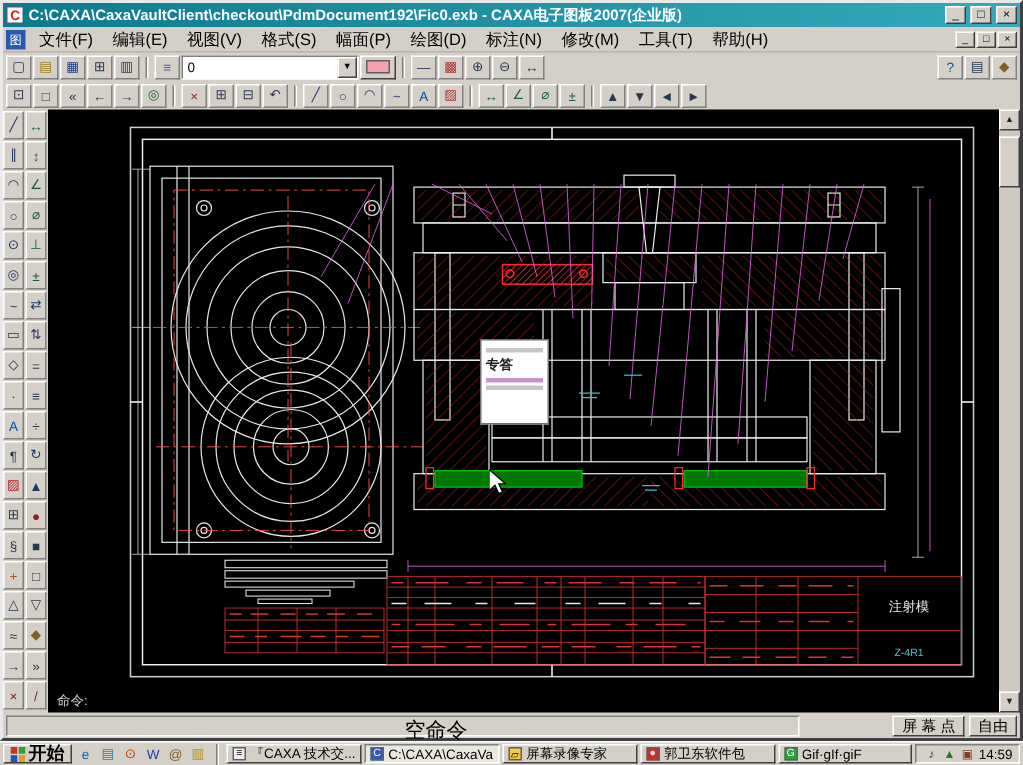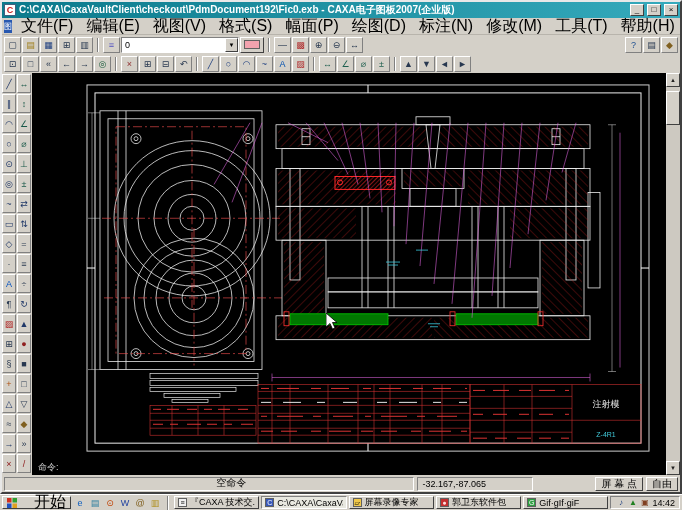--- a/index.html
+++ b/index.html
@@ -10,21 +10,21 @@
   .window{position:absolute;left:0;top:0;width:682px;height:494px;background:#d4d0c8;
           border:2px solid;border-color:#e8e8e8 #404040 #404040 #e8e8e8;display:flex;flex-direction:column;}
   
   .titlebar{height:16px;background:linear-gradient(90deg,#0c7a8c,#35aabc);display:flex;align-items:center;padding:0 2px;gap:3px;flex:0 0 auto;}
   .app-icon{width:12px;height:12px;background:#ffffff;color:#cc2020;font-size:9px;font-weight:bold;display:flex;align-items:center;justify-content:center;border:1px solid #406080;}
   .title-text{color:#ffffff;font-size:10px;font-weight:bold;white-space:nowrap;overflow:hidden;flex:1;}
   .win-btn{width:14px;height:12px;font-size:8px;line-height:10px;text-align:center;color:#000;}
   
   .menubar{height:17px;display:flex;align-items:center;padding:0 2px;gap:1px;flex:0 0 auto;border-bottom:1px solid #b8b4ac;}
   .child-icon{width:13px;height:13px;background:#2858b0;color:#fff;font-size:8px;display:flex;align-items:center;justify-content:center;margin-right:2px;}
-  .menu-item{padding:1px 6px;font-size:16px;color:#000;white-space:nowrap;}
+  .menu-item{padding:1px 6px;font-size:11px;color:#000;white-space:nowrap;}
   .menu-spacer{flex:1;}
   .child-btn{width:13px;height:11px;font-size:7px;line-height:9px;text-align:center;}
   
   .toolbar{height:19px;display:flex;align-items:center;padding:0 2px;gap:1px;flex:0 0 auto;}
   .tb-group{display:flex;align-items:center;gap:1px;}
   .tb-icon{width:17px;height:16px;display:inline-flex;align-items:center;justify-content:center;font-size:9px;color:#283850;
            border:1px solid;border-color:#ffffff #808080 #808080 #ffffff;background:#d4d0c8;}
   .sep{width:2px;height:14px;border-left:1px solid #808080;border-right:1px solid #ffffff;margin:0 3px;}
   .combo{height:16px;background:#ffffff;border:1px solid;border-color:#808080 #ffffff #ffffff #808080;display:flex;align-items:center;font-size:9px;}
   .combo-text{flex:1;padding:0 3px;color:#000;white-space:nowrap;overflow:hidden;}
@@ -47,28 +47,28 @@
   .scroll-track{flex:1;position:relative;}
   .scroll-thumb{position:absolute;left:0;top:4px;width:14px;height:34px;}
   
   .tooltip{position:absolute;left:288px;top:153px;width:46px;height:57px;background:#ffffff;border:1px solid #707070;padding:3px 3px;font-size:9px;color:#202020;}
   .tip-bar{height:3px;background:#c6c6c6;margin:2px 0;}
   .tip-bar2{background:#c894c8;}
   .tip-text{font-weight:bold;font-size:9px;margin-top:2px;}
   .cursor{position:absolute;left:294px;top:240px;width:12px;height:18px;}
   
   .statusbar{height:17px;display:flex;align-items:center;gap:3px;padding:1px 2px;flex:0 0 auto;}
-  .status-cmd{flex:1;height:14px;display:flex;align-items:flex-end;justify-content:center;font-size:10px;color:#000;padding-left:44px;}
+  .status-cmd{flex:1;height:14px;display:flex;align-items:flex-start;justify-content:center;font-size:14px;color:#000;padding-left:44px;}
   .status-coords{width:116px;height:14px;display:flex;align-items:center;padding:0 4px;font-size:9px;color:#000;}
   .status-gap{width:56px;}
   .status-btn{height:14px;padding:0 5px;display:flex;align-items:center;font-size:10px;color:#000;}
   
   .taskbar{position:absolute;left:0;bottom:0;width:682px;height:16px;background:#d4d0c8;border-top:1px solid #ffffff;
            display:flex;align-items:center;gap:2px;padding:0 2px;}
-  .start-btn{height:13px;display:flex;align-items:center;gap:17px;padding:0 4px;font-weight:normal;font-size:16px;}
+  .start-btn{height:13px;display:flex;align-items:center;gap:2px;padding:0 4px;font-weight:bold;font-size:12px;}
   .ql{display:flex;align-items:center;gap:1px;}
   .ql .item{width:14px;height:13px;display:inline-flex;align-items:center;justify-content:center;font-size:9px;}
   .task-btn{flex:1;max-width:93px;height:13px;display:flex;align-items:center;gap:3px;padding:0 3px;font-size:9px;overflow:hidden;white-space:nowrap;}
   .task-btn.pressed{border-color:#808080 #ffffff #ffffff #808080;background:#e8e8e0;}
   .task-icon{width:9px;height:9px;display:inline-flex;align-items:center;justify-content:center;font-size:7px;flex:0 0 auto;border:1px solid #606060;}
   .task-label{overflow:hidden;text-overflow:clip;}
   .tray{height:13px;display:flex;align-items:center;gap:2px;padding:0 4px;font-size:9px;margin-left:auto;}
   .tray .item{width:11px;display:inline-flex;align-items:center;justify-content:center;font-size:8px;}
   .clock{font-size:9px;color:#000;}
 </style>
@@ -439,43 +439,46 @@
           <line x1="441" y1="319" x2="537" y2="319" stroke-width="1" stroke-dasharray="12 8 16 10"></line>
           <line x1="441" y1="343" x2="537" y2="343" stroke-width="1" stroke-dasharray="10 10 14 12"></line>
           <line x1="441" y1="367" x2="537" y2="367" stroke-width="1" stroke-dasharray="14 8 12 10"></line>
           <text x="574" y="336" fill="#e8e8e8" stroke="none" font-size="9" text-anchor="middle">注射模</text>
           <text x="574" y="366" fill="#40c8d8" stroke="none" font-size="7" text-anchor="middle">Z-4R1</text>
         </g>
 
         <text x="6" y="399" fill="#cfcfcf" font-size="9">命令:</text>
       </svg>
 
+      <div class="tooltip">
+        <div class="tip-bar"></div>
+        <div class="tip-text">专答</div>
+        <div class="tip-bar tip-bar2"></div>
+        <div class="tip-bar"></div>
+      </div>
 
       <div class="cursor">
         <svg width="12" height="18" viewBox="0 0 12 18">
           <polygon points="0,0 0,14 4,10.5 6.5,16 9,15 6.5,9.5 11,9.5" fill="#ffffff" stroke="#000000" stroke-width="0.8"></polygon>
         </svg>
       </div>
     </div>
 
     <div class="vscroll">
       <span class="scroll-btn raised">▲</span>
       <div class="scroll-track">
         <div class="scroll-thumb raised"></div>
       </div>
       <span class="scroll-btn raised">▼</span>
     </div>
   </div>
 
   <div class="statusbar">
     <div class="status-cmd sunken">
       <span>空命令</span>
-    </div>
-    <div class="status-coords sunken">
-      <span>-32.167,-87.065</span>
     </div>
     <div class="status-gap"></div>
     <div class="status-btn raised">屏 幕 点</div>
     <div class="status-btn raised">自由</div>
   </div>
 </div>
 
 <div class="taskbar">
   <div class="start-btn raised">
     <svg width="10" height="10" viewBox="0 0 10 10">
@@ -516,15 +519,15 @@
     <span class="task-icon" style="color: rgb(255, 255, 255); background: rgb(46, 158, 64);">G</span>
     <span class="task-label">Gif·gIf·giF</span>
   </div>
 
   <div class="tray sunken">
     <div class="tb-group">
         <span class="item" style="color: rgb(32, 64, 128);">♪</span>
         <span class="item" style="color: rgb(32, 128, 32);">▲</span>
         <span class="item" style="color: rgb(128, 64, 32);">▣</span>
       </div>
-    <span class="clock">14:42</span>
+    <span class="clock">14:59</span>
   </div>
 </div>
 
 </body></html>

